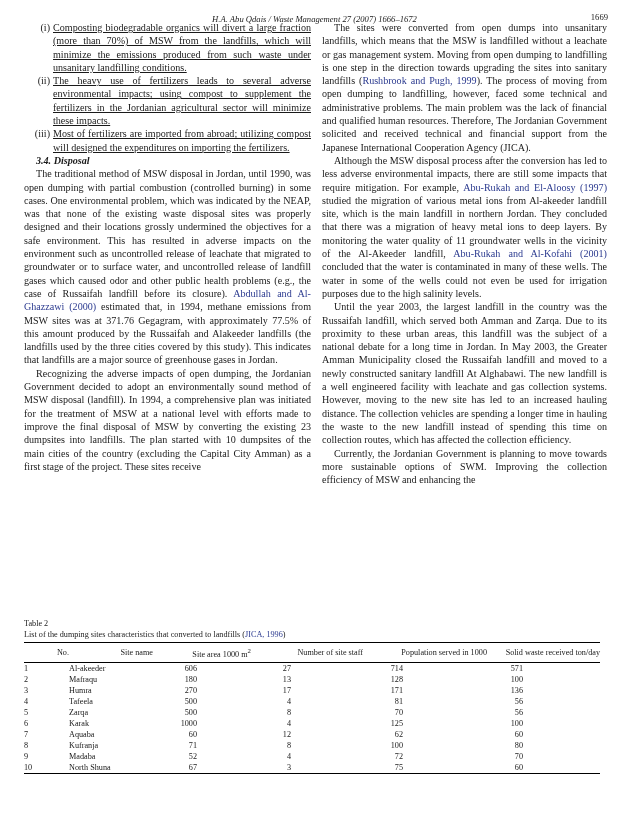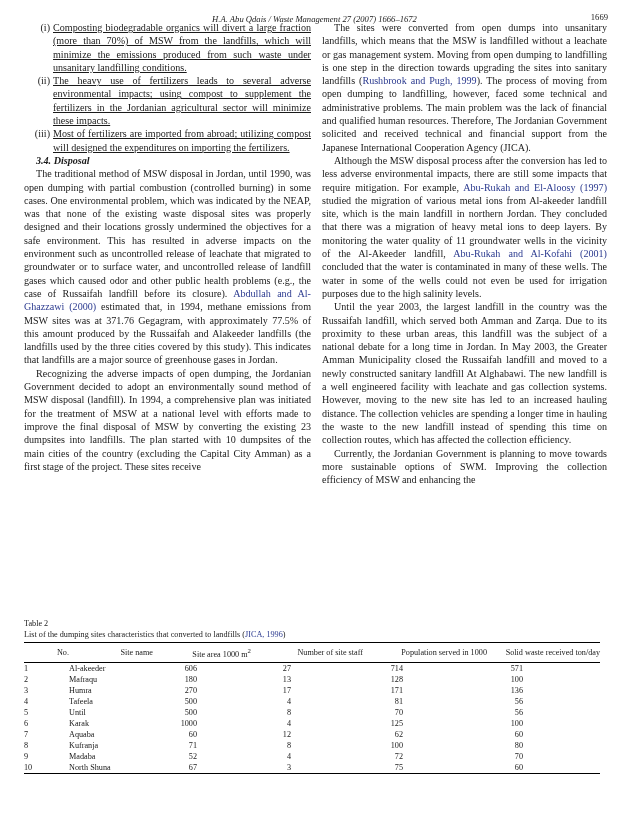--- a/index.html
+++ b/index.html
@@ -141,21 +141,21 @@
         <tr>
           <td class="c-no">4</td>
           <td class="c-name">Tafeela</td>
           <td class="c-area"><span class="num-area">500</span></td>
           <td class="c-staff"><span class="num-staff">4</span></td>
           <td class="c-pop"><span class="num-pop">81</span></td>
           <td class="c-waste"><span class="num-waste">56</span></td>
         </tr>
         <tr>
           <td class="c-no">5</td>
-          <td class="c-name">Until</td>
+          <td class="c-name">Zarqa</td>
           <td class="c-area"><span class="num-area">500</span></td>
           <td class="c-staff"><span class="num-staff">8</span></td>
           <td class="c-pop"><span class="num-pop">70</span></td>
           <td class="c-waste"><span class="num-waste">56</span></td>
         </tr>
         <tr>
           <td class="c-no">6</td>
           <td class="c-name">Karak</td>
           <td class="c-area"><span class="num-area">1000</span></td>
           <td class="c-staff"><span class="num-staff">4</span></td>

